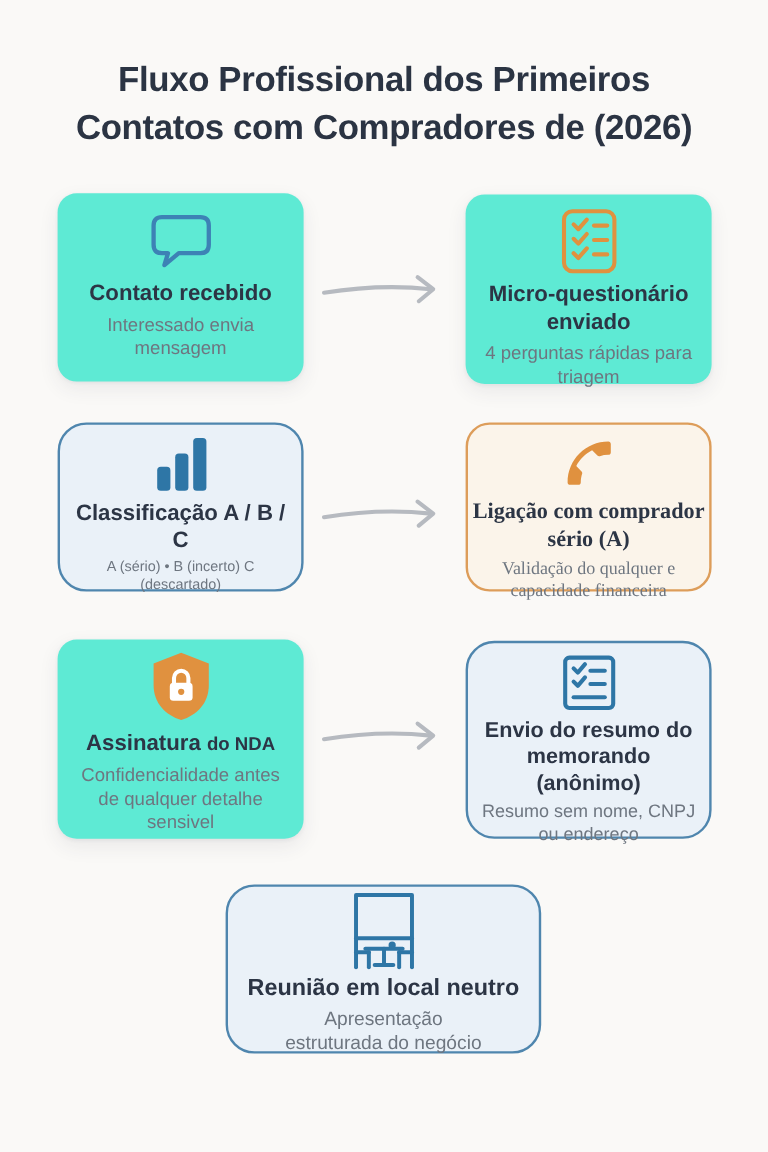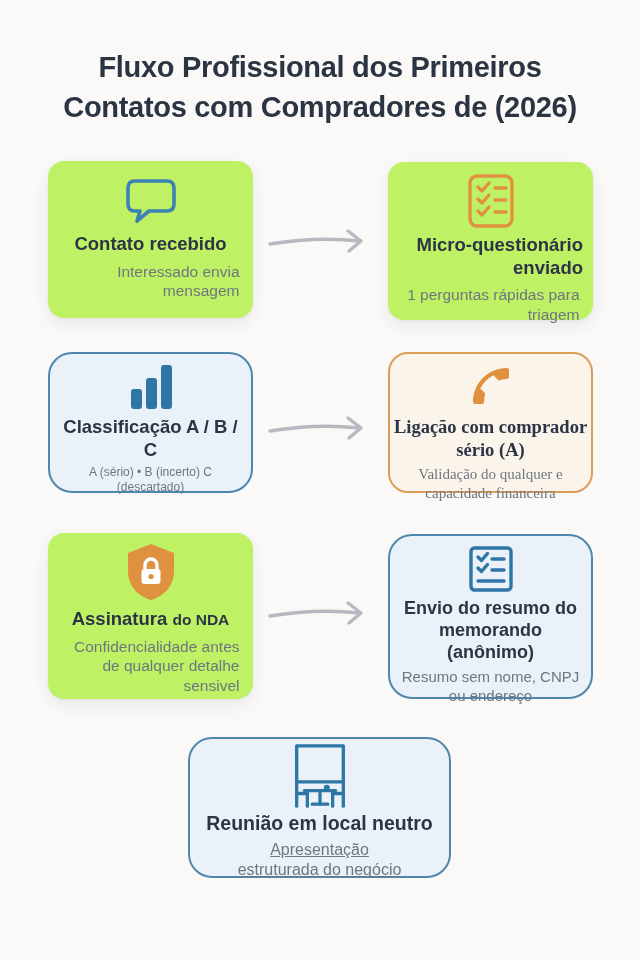--- a/index.html
+++ b/index.html
@@ -23,24 +23,23 @@
     letter-spacing:-0.3px;
   }
   .title span{display:block;}
   .card{
     position:absolute;
     box-sizing:border-box;
     display:flex;flex-direction:column;align-items:center;
     text-align:center;
   }
   .card.white{
-    background:#bef264;
+    background:#5eead4;
     border-radius:16px;
     box-shadow:0 6px 16px rgba(45,55,75,.08),0 1px 3px rgba(45,55,75,.05);
-    text-align:right;
   }
   .card.blue{
     background:#eaf1f8;
     border:2px solid #4f86ae;
     border-radius:24px;
   }
   .card.orange{
     background:#fbf4ea;
     border:2px solid #dd9d5a;
     border-radius:20px;
@@ -72,21 +71,21 @@
   .c3 .card-title{margin-top:6px;}
   .c4 .card-title{max-width:195px;margin-top:6px;}
   .c4 .card-sub{max-width:198px;margin-top:4px;font-size:15px;}
   .c3 .card-sub{max-width:188px;margin-top:4px;font-size:12px;}
   .c5 .icon-wrap{margin-top:10px;height:58px;}
   .c6 .icon-wrap{margin-top:9px;height:48px;}
   .c6 .card-title{max-width:175px;margin-top:5px;font-size:18px;}
   .c6 .card-sub{max-width:182px;margin-top:3px;font-size:15px;}
   .c7 .icon-wrap{margin-top:10px;height:56px;}
   .c7 .card-title{max-width:240px;font-size:19.5px;text-align:center;}
-  .c7 .card-sub{max-width:172px;margin-top:4px;font-size:16px;text-decoration:underline;}
+  .c7 .card-sub{max-width:172px;margin-top:4px;font-size:16px;}
   .arrow{position:absolute;left:266px;width:104px;height:30px;}
   .a1{top:226px;}
   .a2{top:413px;}
   .a3{top:598px;}
 </style>
 </head>
 <body>
 
 <div class="canvas">
 
@@ -111,21 +110,21 @@
         <rect x="4" y="3" width="42" height="50" rx="7"></rect>
         <path d="M12 14 l4 4 7-8"></path>
           <path d="M29 15 H40"></path>
         <path d="M12 26 l4 4 7-8"></path>
           <path d="M29 27 H40"></path>
         <path d="M12 38 l4 4 7-8"></path>
           <path d="M29 39 H40"></path>
       </svg>
     </div>
     <div class="card-title">Micro-questionário enviado</div>
-    <div class="card-sub">1 perguntas rápidas para triagem</div>
+    <div class="card-sub">4 perguntas rápidas para triagem</div>
   </div>
 
   <div class="card blue c3">
     <div class="icon-wrap">
       <svg width="50" height="48" viewBox="0 0 50 48" fill="#2e76a6">
         <rect x="5" y="27" width="11" height="20" rx="3"></rect>
         <rect x="20" y="16" width="11" height="31" rx="3"></rect>
         <rect x="35" y="3" width="11" height="44" rx="3"></rect>
       </svg>
     </div>

